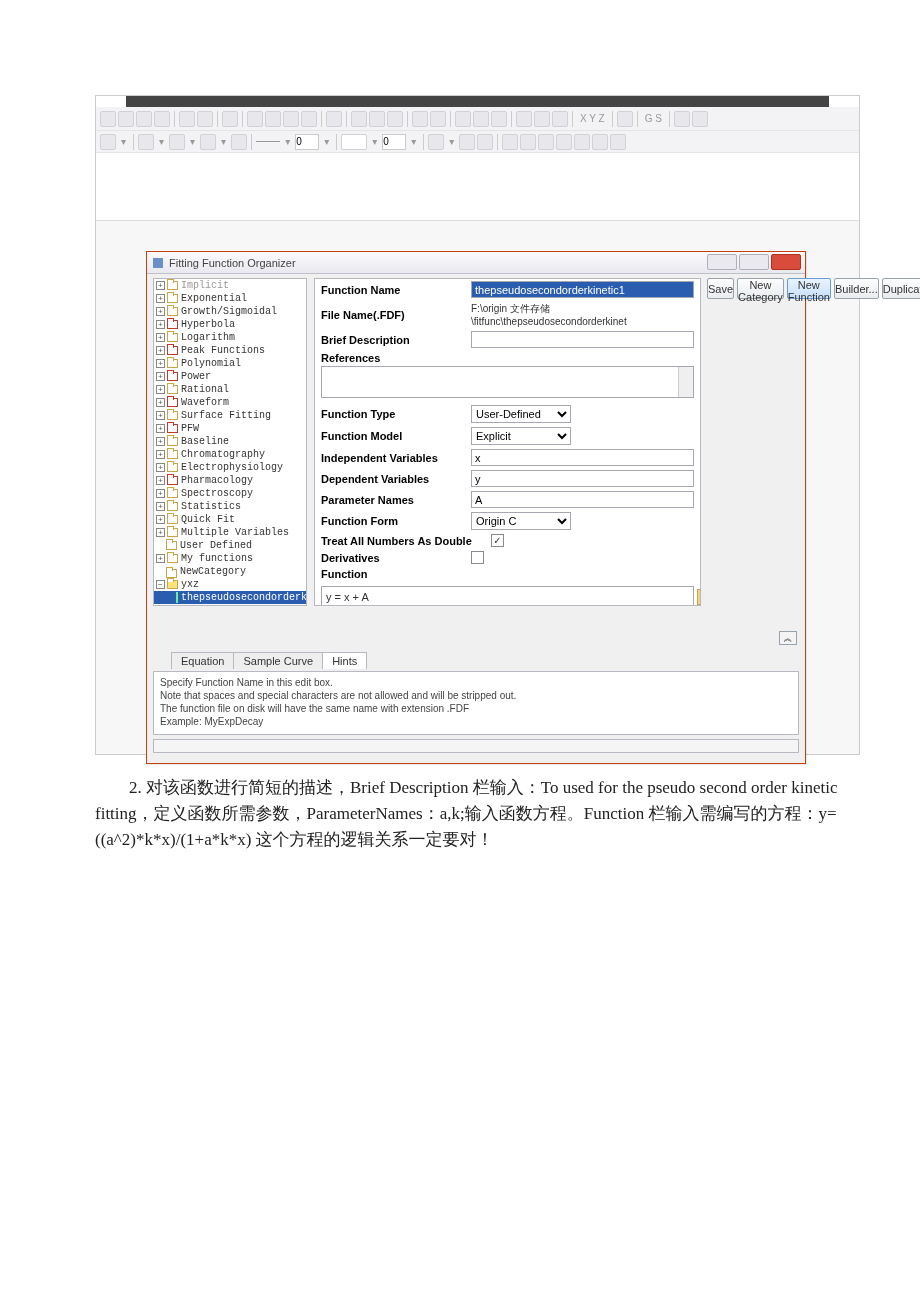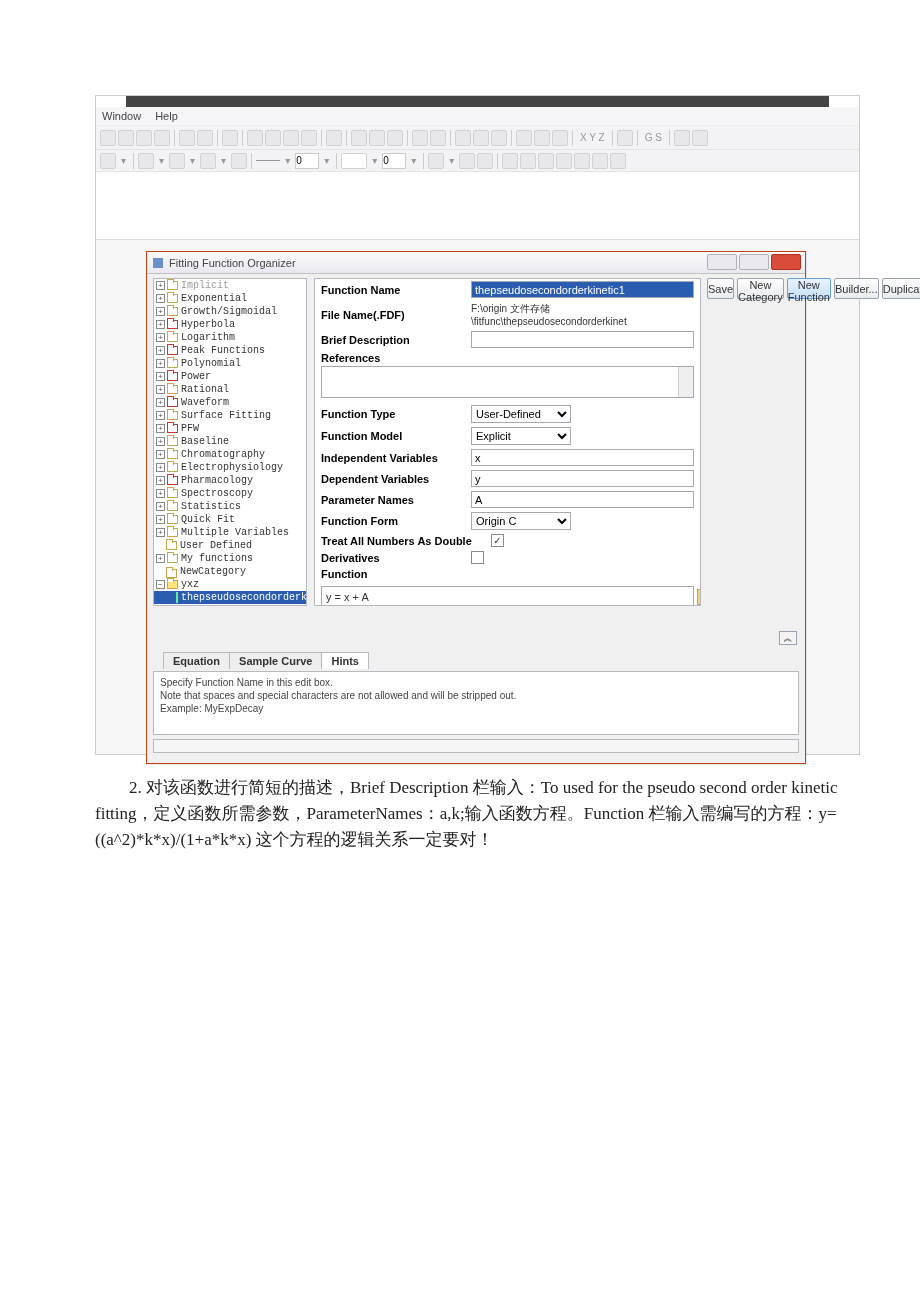--- a/index.html
+++ b/index.html
@@ -45,39 +45,35 @@
   .fn-name input{background:#2a5db0;color:#fff;}
   .chk { width:13px;height:13px;border:1px solid #8a8a94;background:#fff;display:inline-flex;align-items:center;justify-content:center;font-size:10px;}
   .func-area{margin:4px 6px 0 6px;border:1px solid #a7a7b0;height:30px;position:relative;background:#fff;font-size:11px;padding:4px;}
   .func-area .edit-icn{position:absolute;right:-20px;top:2px;width:16px;height:16px;background:#f5d37b;border:1px solid #c9a64a;}
 
   .btns { position:absolute; right:6px; top:4px; width:92px; display:flex; flex-direction:row; gap:3px; }
   .btns button{ height:21px; font-size:11px; background:linear-gradient(#fdfdfe,#e9ecef); border:1px solid #9aa3ad; border-radius:2px; color:#333;}
   .btns button.hl{background:linear-gradient(#e8f3ff,#c8e0fa);border-color:#6a9fd6;}
   .collapse-arrow{position:absolute;right:8px;bottom:118px;width:18px;height:14px;border:1px solid #9aa3ad;background:#f4f4f4;display:flex;align-items:center;justify-content:center;font-size:9px;}
 
-  .tabs { position:absolute; left:16px; bottom:94px; display:flex;font-weight:bold; }
+  .tabs { position:absolute; left:24px; bottom:94px; display:flex; }
   .tabs div{ padding:2px 9px; border:1px solid #b8b8c0; border-bottom:none; background:#eee; font-size:11px; margin-right:-1px; }
   .tabs div.active{ background:#fff; }
   .hints { position:absolute; left:6px; right:6px; bottom:28px; height:64px; border:1px solid #b8b8c0; background:#fff; padding:4px 6px; font-size:10px; line-height:13px; color:#444;}
   .bottom-scroll{position:absolute;left:6px;right:6px;bottom:10px;height:14px;border:1px solid #b8b8c0;background:#f5f5f5;}
 
   .watermark { position:absolute; left:150px; top:595px; font-size:46px; font-weight:300; letter-spacing:6px; color:#dcdcdc; pointer-events:none; font-family:Arial,sans-serif; z-index:0;}
   .doc-text { position:absolute; left:95px; top:775px; right:60px; font-size:17px; line-height:26px; color:#222; font-family:"SimSun","Times New Roman",serif; }
 </style>
 </head>
 <body>
 
 <div class="sheet">
   <div class="titlebar-dark"></div>
   <div class="app-body">
-    <div class="menubar">
-      <span>Window</span>
-      <span>Help</span>
-    </div>
     <div class="toolbar">
       <span class="icon"></span>
       <span class="icon"></span>
       <span class="icon"></span>
       <span class="icon"></span>
       <span class="sep"></span>
       <span class="icon"></span>
       <span class="icon"></span>
       <span class="sep"></span>
       <span class="icon"></span>
@@ -365,20 +361,21 @@
         <div class="collapse-arrow">︽</div>
 
         <div class="tabs">
           <div>Equation</div>
           <div>Sample Curve</div>
           <div class="active">Hints</div>
         </div>
         <div class="hints">
           <div>Specify Function Name in this edit box.</div>
           <div>Note that spaces and special characters are not allowed and will be stripped out.</div>
+          <div>The function file on disk will have the same name with extension .FDF</div>
           <div>Example: MyExpDecay</div>
         </div>
         <div class="bottom-scroll"></div>
       </div>
     </div>
 
   </div>
 </div>
 
 <div class="doc-text">

